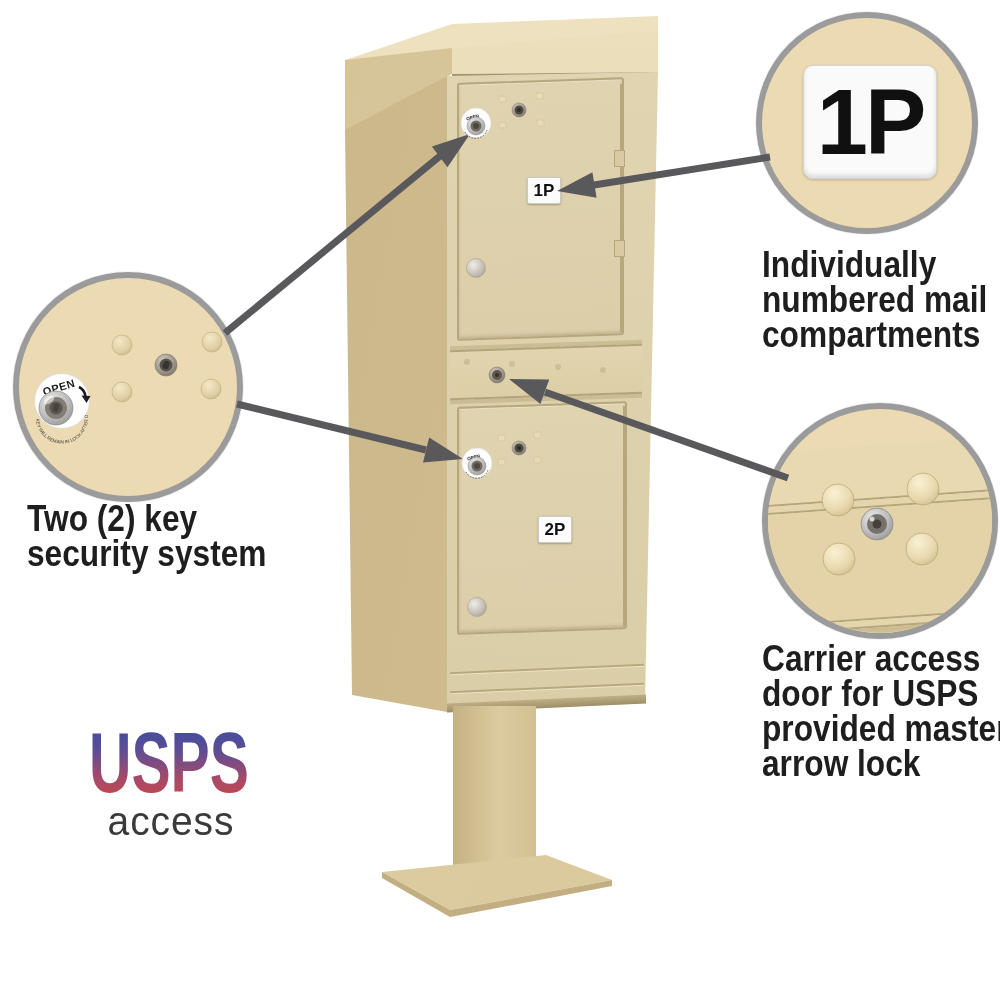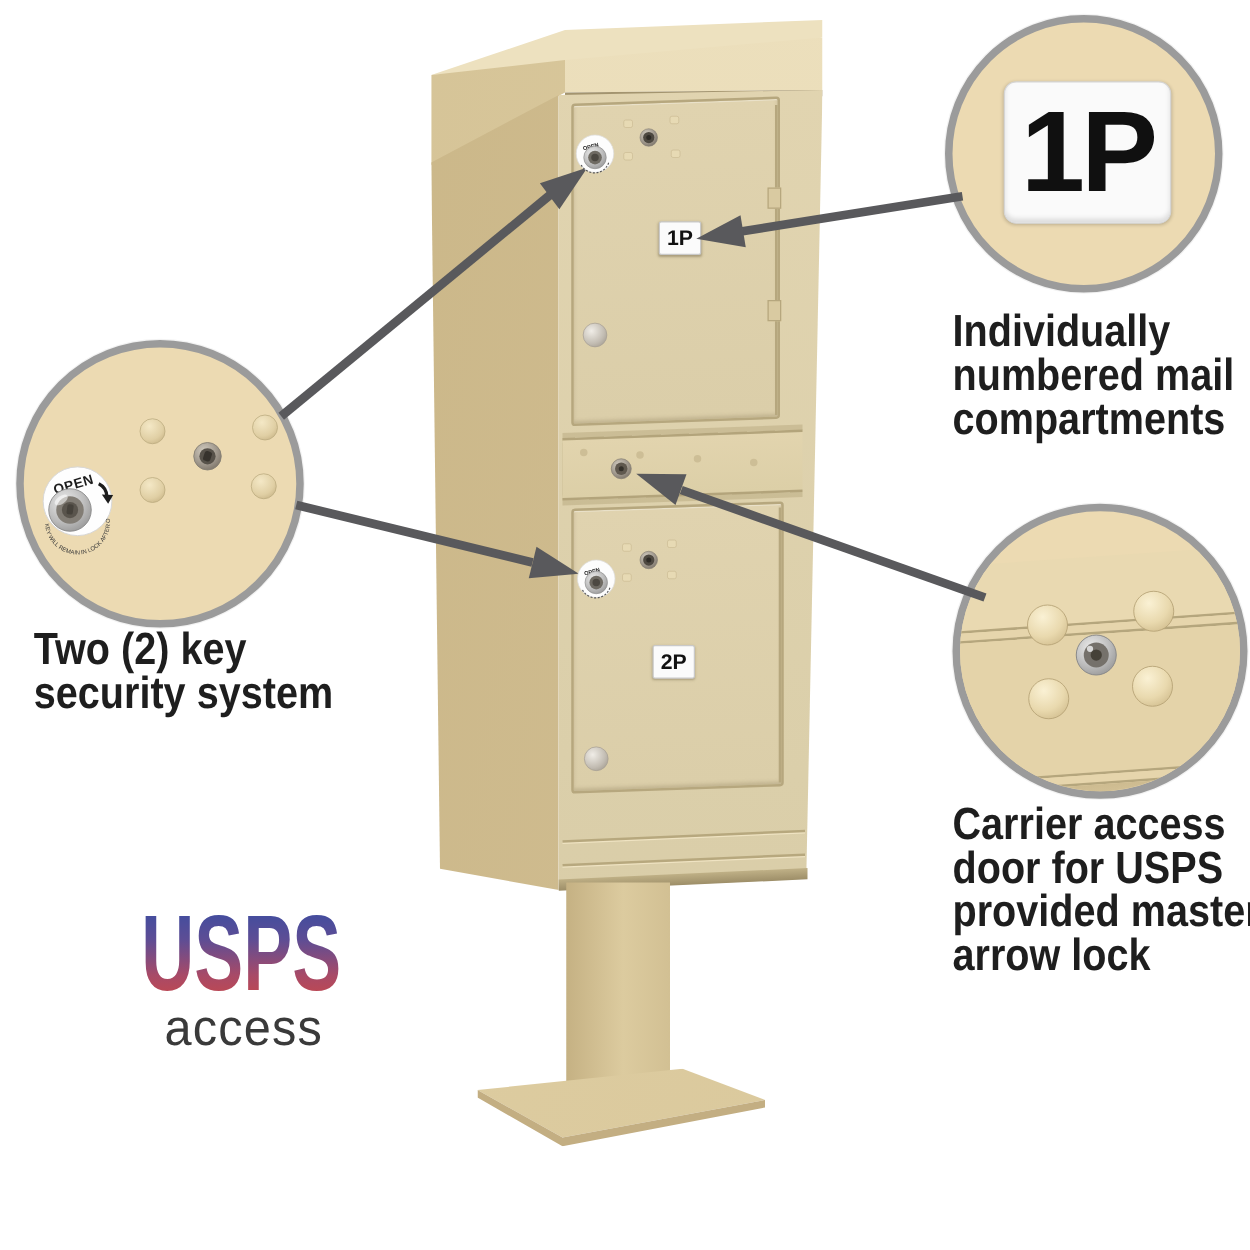--- a/index.html
+++ b/index.html
@@ -68,21 +68,21 @@
   .band .sp{height:6px;background:#e6d5ac;}
   .band .main{height:110px;background:#e4d3a9;}
   .band .b2{height:60px;background:linear-gradient(#cdbb90,#dac89d 30%);}
   
   .caption{font-weight:bold;font-size:36px;line-height:35px;color:#1e1e1e;
     white-space:pre-line;transform:scaleX(.88);transform-origin:left top;width:330px;}
   .cap-numbered{left:762px;top:247px;}
   .cap-keys{left:27px;top:501px;}
   .cap-carrier{left:762px;top:641px;}
   
-  .logo{left:85px;top:728px;width:172px;margin-left:24px;}
+  .logo{left:85px;top:728px;width:172px;}
   .logo-access{margin-top:-6px;text-align:center;font-size:41px;color:#3a3a3a;
     transform:scaleX(.95);letter-spacing:1px;}
   .svg-overlay{left:0;top:0;width:1000px;height:1000px;}
 </style>
 </head>
 <body>
 
 <div class="canvas">
 
   <div class="abs lid-top"></div>
@@ -103,21 +103,21 @@
 
   <div class="abs rail-groove" style="top:668px;"></div>
   <div class="abs rail-groove" style="top:687px;"></div>
   <div class="abs rail-bottom"></div>
 
   <div class="abs pedestal-column"></div>
   <div class="abs base-plate"></div>
   <div class="abs base-edge"></div>
 
   <div class="abs num-label" style="left:527px;top:177px;">1P</div>
-  <div class="abs num-label" style="left:522px;top:516px;">2P</div>
+  <div class="abs num-label" style="left:538px;top:516px;">2P</div>
 
   <div class="abs callout co-left"></div>
 
   <div class="abs callout co-tr">
     <div class="badge">1P</div>
   </div>
 
   <div class="abs callout co-br">
     <div class="band">
       <div class="b1"></div>

